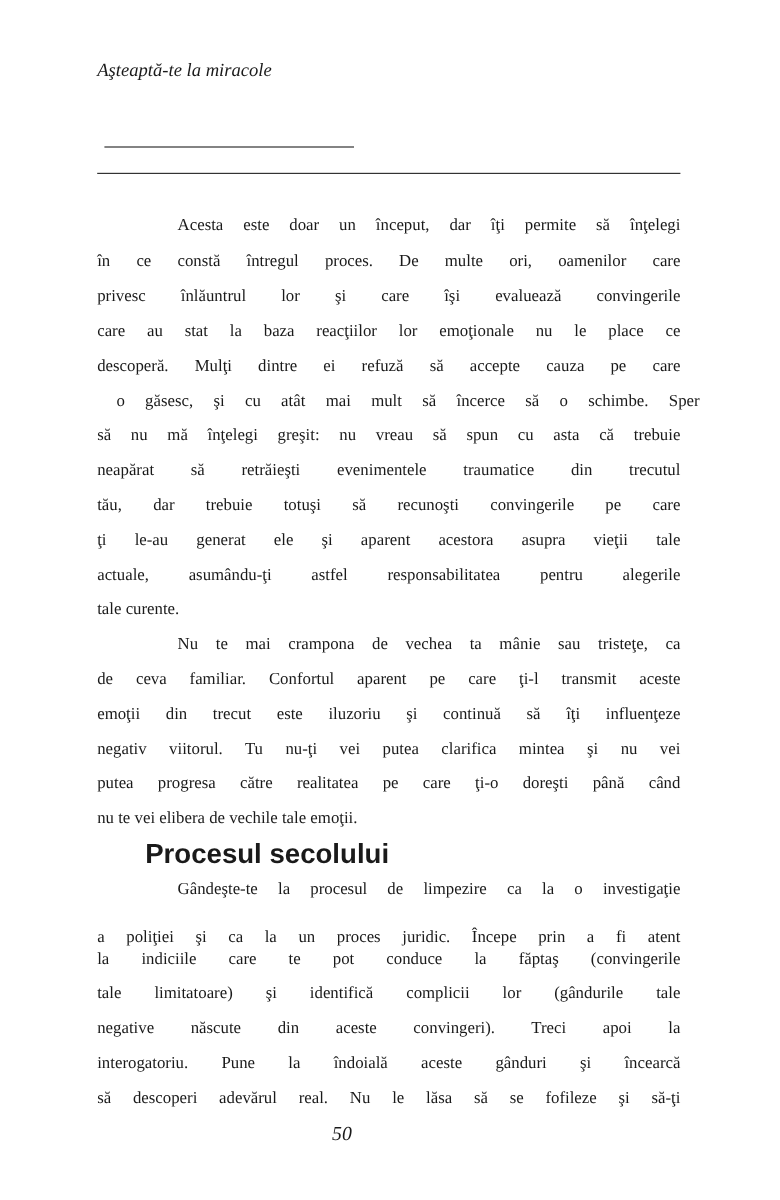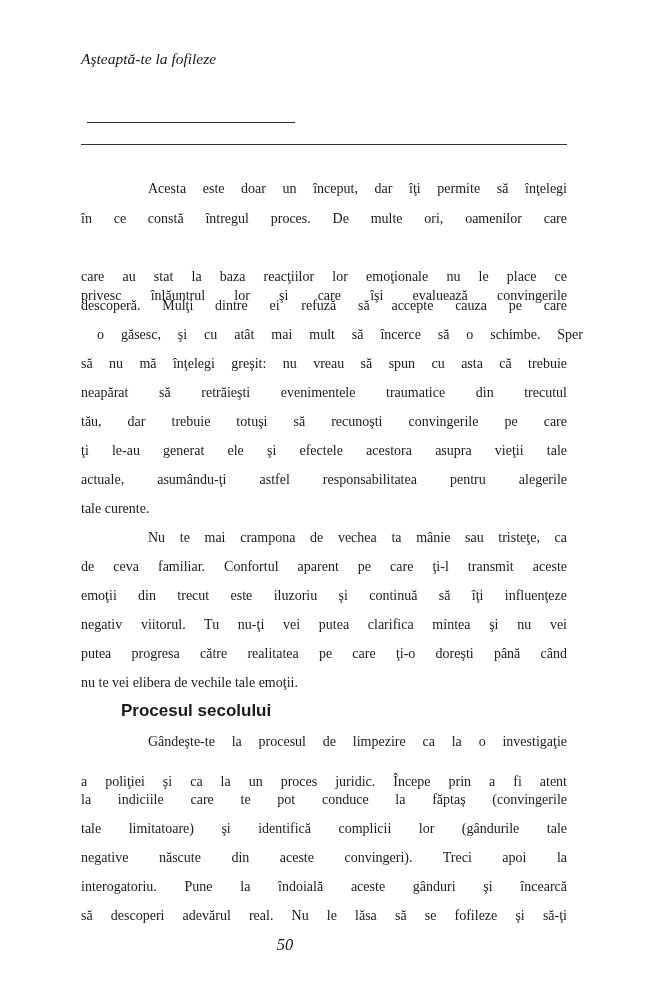--- a/index.html
+++ b/index.html
@@ -8,40 +8,40 @@
   .running-head { position:absolute; left:81px; top:50px; font-size:15.5px; font-style:italic; }
   .fill-line-1 { position:absolute; left:81px; top:102px; width:486px; font-size:21px; line-height:28px; white-space:nowrap; }
   .fill-line-1 .blank { display:inline-block; width:208px; border-bottom:1.5px solid #333; vertical-align:baseline; height:18px; margin-left:6px; }
   .rule { position:absolute; left:81px; top:144px; width:486px; border-top:1.5px solid #333; }
   .line { position:absolute; left:81px; width:486px; font-size:14px; line-height:30px;
           text-align:justify; text-align-last:justify; white-space:nowrap; }
   .line.first { padding-left:67px; width:419px; }
   .line.last { text-align-last:left; }
   .line-inner { display:block; white-space:normal; }
   .heading { position:absolute; left:121px; top:685px; font-family:"Liberation Sans", "DejaVu Sans", sans-serif;
-             font-weight:bold; font-size:17px; line-height:26px; }
+             font-weight:bold; font-size:23px; line-height:26px; }
   .page-number { position:absolute; left:0; width:570px; top:932px; text-align:center; font-style:italic; font-size:16.5px; }
 </style>
 </head>
 <body>
 
-<div class="running-head">Aşteaptă-te la fofileze</div>
+<div class="running-head">Aşteaptă-te la miracole</div>
 
 <div class="fill-line-1">
   <span class="blank"></span>
 </div>
 <div class="rule"></div>
 
 <div class="line first" style="top:174px;">
     <span class="line-inner">Acesta este doar un început, dar îţi permite să înţelegi</span>
   </div>
 <div class="line" style="top:204px;">
     <span class="line-inner">în ce constă întregul proces. De multe ori, oamenilor care</span>
   </div>
-<div class="line" style="top:233px;margin-top:48px;">
+<div class="line" style="top:233px;">
     <span class="line-inner">privesc înlăuntrul lor şi care îşi evaluează convingerile</span>
   </div>
 <div class="line" style="top:262px;">
     <span class="line-inner">care au stat la baza reacţiilor lor emoţionale nu le place ce</span>
   </div>
 <div class="line" style="top:291px;">
     <span class="line-inner">descoperă. Mulţi dintre ei refuză să accepte cauza pe care</span>
   </div>
 <div class="line" style="top:320px;margin-left:16px;">
     <span class="line-inner">o găsesc, şi cu atât mai mult să încerce să o schimbe. Sper</span>
@@ -49,21 +49,21 @@
 <div class="line" style="top:349px;">
     <span class="line-inner">să nu mă înţelegi greşit: nu vreau să spun cu asta că trebuie</span>
   </div>
 <div class="line" style="top:378px;">
     <span class="line-inner">neapărat să retrăieşti evenimentele traumatice din trecutul</span>
   </div>
 <div class="line" style="top:407px;">
     <span class="line-inner">tău, dar trebuie totuşi să recunoşti convingerile pe care</span>
   </div>
 <div class="line" style="top:436px;">
-    <span class="line-inner">ţi le-au generat ele şi efectele acestora asupra vieţii tale</span>
+    <span class="line-inner">ţi le-au generat ele şi aparent acestora asupra vieţii tale</span>
   </div>
 <div class="line" style="top:465px;">
     <span class="line-inner">actuale, asumându-ţi astfel responsabilitatea pentru alegerile</span>
   </div>
 <div class="line last" style="top:494px;">
     <span class="line-inner">tale curente.</span>
   </div>
 
 <div class="line first" style="top:523px;">
     <span class="line-inner">Nu te mai crampona de vechea ta mânie sau tristeţe, ca</span>

